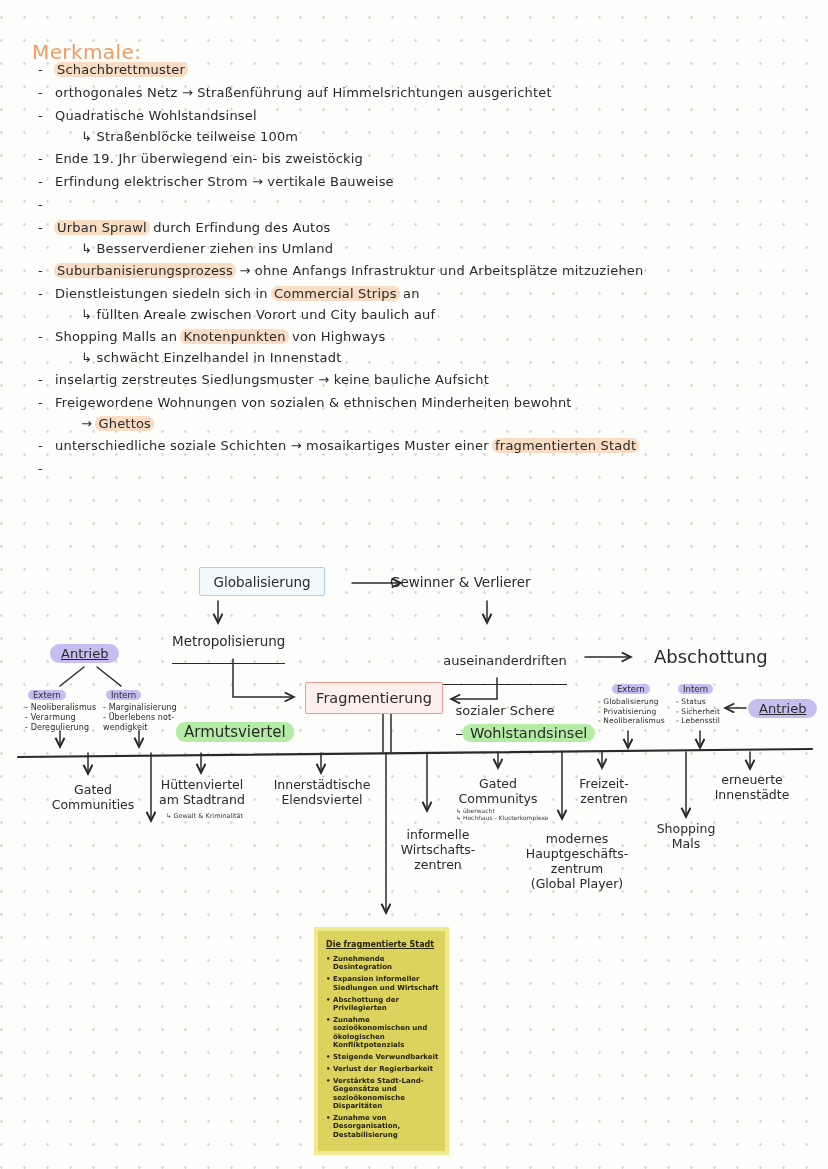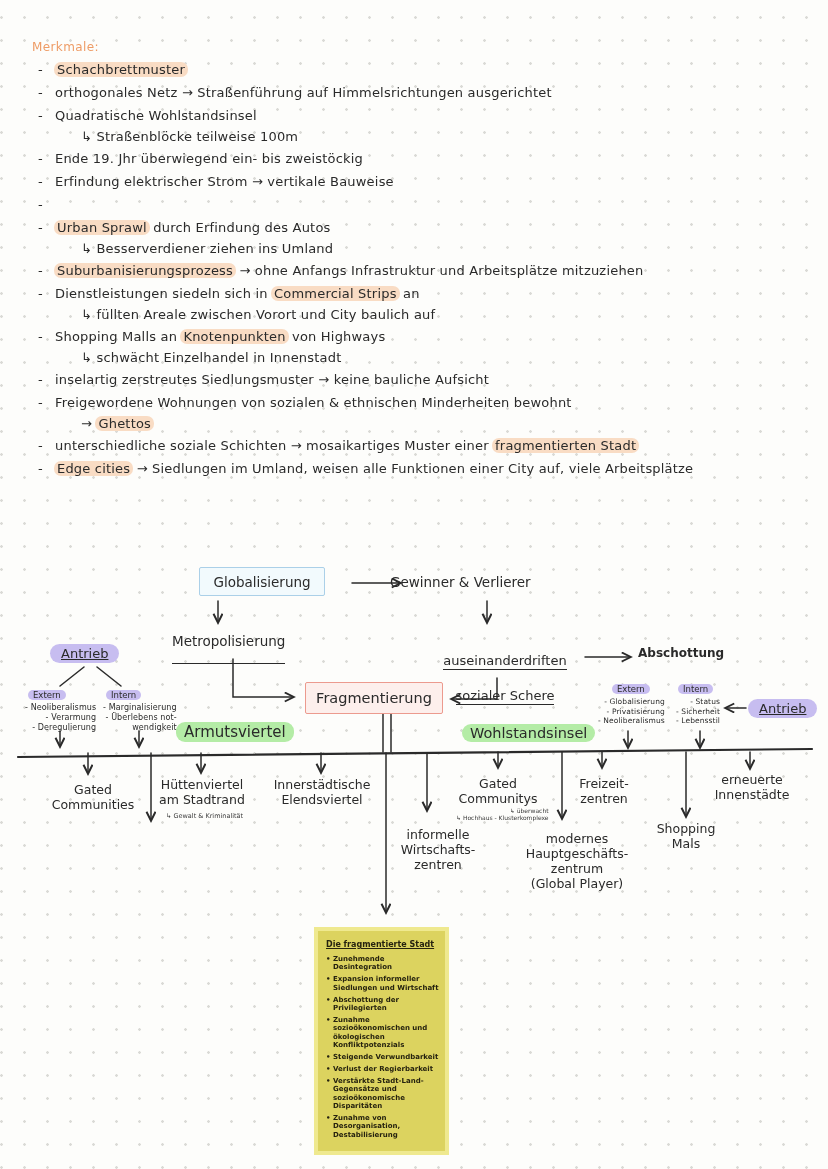--- a/index.html
+++ b/index.html
@@ -18,38 +18,38 @@
   }
   html,body{margin:0;padding:0;}
   body{font-family:"DejaVu Sans","Liberation Sans",sans-serif;color:var(--ink);}
   .page{
     position:relative;width:828px;height:1169px;overflow:hidden;
     background-color:#fdfdfb;
     background-image:radial-gradient(circle,#dadad6 1.2px,transparent 1.5px);
     background-size:23px 23px;background-position:13px 6px;
   }
   
-  .title{position:absolute;left:32px;top:40px;font-size:12px;color:var(--accent-title);letter-spacing:.4px;}
+  .title{position:absolute;left:32px;top:40px;font-size:20px;color:var(--accent-title);letter-spacing:.4px;}
   .notes{position:absolute;left:38px;top:63px;right:8px;font-size:13px;letter-spacing:.2px;}
   .note-row{display:flex;line-height:14px;margin-bottom:9px;}
   .note-row .dash{width:17px;flex:0 0 17px;}
   .note-sub{line-height:14px;margin:-2px 0 8px 43px;}
   mark{background:var(--hl-peach);color:inherit;border-radius:7px;padding:0 3px;margin:0 -1px;}
   
   .overlay{position:absolute;left:0;top:0;pointer-events:none;}
-  .lbl{position:absolute;white-space:pre-line;text-align:right;}
+  .lbl{position:absolute;white-space:pre-line;}
   .ctr{text-align:center;}
   .node-box{display:flex;align-items:center;justify-content:center;border-radius:2px;}
   .g-box{left:199px;top:567px;width:124px;height:27px;border:1.6px solid var(--box-blue-border);background:var(--box-blue-bg);font-size:13.5px;}
   .frag-box{left:305px;top:682px;width:136px;height:30px;border:1.6px solid var(--box-red-border);background:var(--box-red-bg);font-size:14.5px;}
   .gewinner{left:390px;top:574px;font-size:13.5px;}
   .metro{left:172px;top:633px;font-size:13.5px;border-bottom:1.5px solid var(--ink);padding-bottom:14px;}
   .ausein{left:420px;top:638px;width:170px;font-size:13px;}
-  .ausein span{display:inline-block;border-bottom:1.5px solid var(--ink);padding-bottom:1px;margin-bottom:3px;}
-  .abschottung{left:638px;top:646px;font-size:12px;font-weight:bold;}
+  .ausein span{display:inline-block;border-bottom:1.5px solid var(--ink);padding-bottom:16px;margin-bottom:3px;}
+  .abschottung{left:654px;top:646px;font-size:18px;}
   .pill{background:var(--hl-lav);border-radius:12px;padding:2px 11px;text-decoration:underline;}
   .antrieb-l{left:50px;top:644px;font-size:13px;}
   .antrieb-r{left:748px;top:699px;font-size:13px;}
   .mini-pill{background:var(--hl-lav);border-radius:7px;padding:0 5px;font-size:8.5px;}
   .mini-list{font-size:8px;line-height:10px;letter-spacing:.1px;}
   .ex-l-lab{left:28px;top:690px;}  .ex-l-list{left:25px;top:703px;}
   .in-l-lab{left:106px;top:690px;} .in-l-list{left:103px;top:703px;}
   .ex-r-lab{left:612px;top:684px;} .ex-r-list{left:598px;top:697px;font-size:7.5px;line-height:9.5px;}
   .in-r-lab{left:678px;top:684px;} .in-r-list{left:676px;top:697px;font-size:7.5px;line-height:9.5px;}
   .hl-green{background:var(--hl-green);border-radius:9px;padding:1px 8px;}
@@ -138,21 +138,20 @@
         <span class="dash">-</span>
         <span>Freigewordene Wohnungen von sozialen &amp; ethnischen Minderheiten bewohnt</span>
       </div>
       <div class="note-sub">→ <mark>Ghettos</mark></div>
       <div class="note-row">
         <span class="dash">-</span>
         <span>unterschiedliche soziale Schichten → mosaikartiges Muster einer <mark>fragmentierten Stadt</mark></span>
       </div>
       <div class="note-row">
         <span class="dash">-</span>
-        <span><mark>Edge cities</mark> → Siedlungen im Umland, weisen alle Funktionen einer City auf, viele Arbeitsplätze</span>
       </div>
     </div>
 
   <svg class="overlay" width="828" height="1169" viewBox="0 0 828 1169">
     <defs>
       <marker id="ah" markerWidth="9" markerHeight="9" refX="6" refY="3.5" orient="auto">
         <path d="M0.5,0.5 L6.5,3.5 L0.5,6.5" fill="none" stroke="#2a2a2a" stroke-width="1.3"></path>
       </marker>
     </defs>
     <g stroke="#2a2a2a" fill="none" stroke-width="1.5" stroke-linecap="round">

